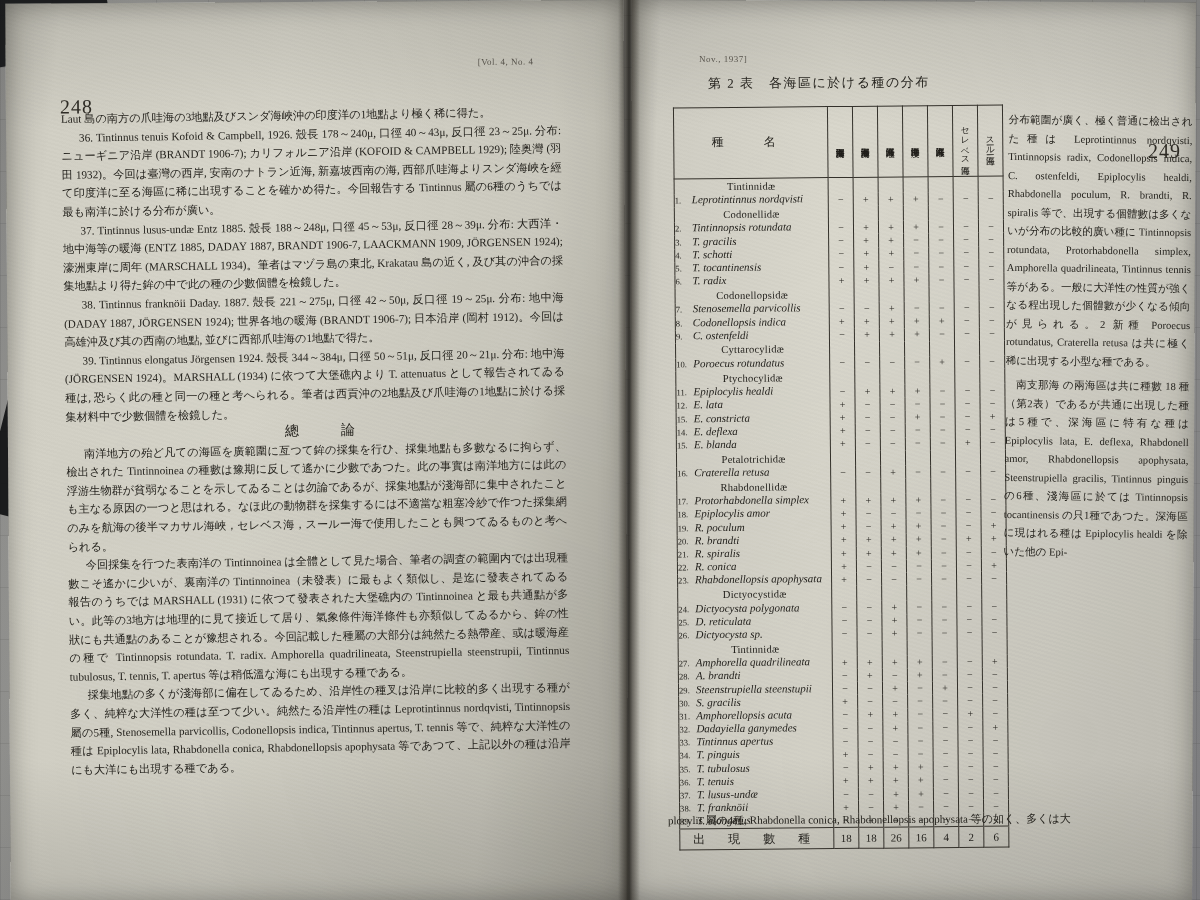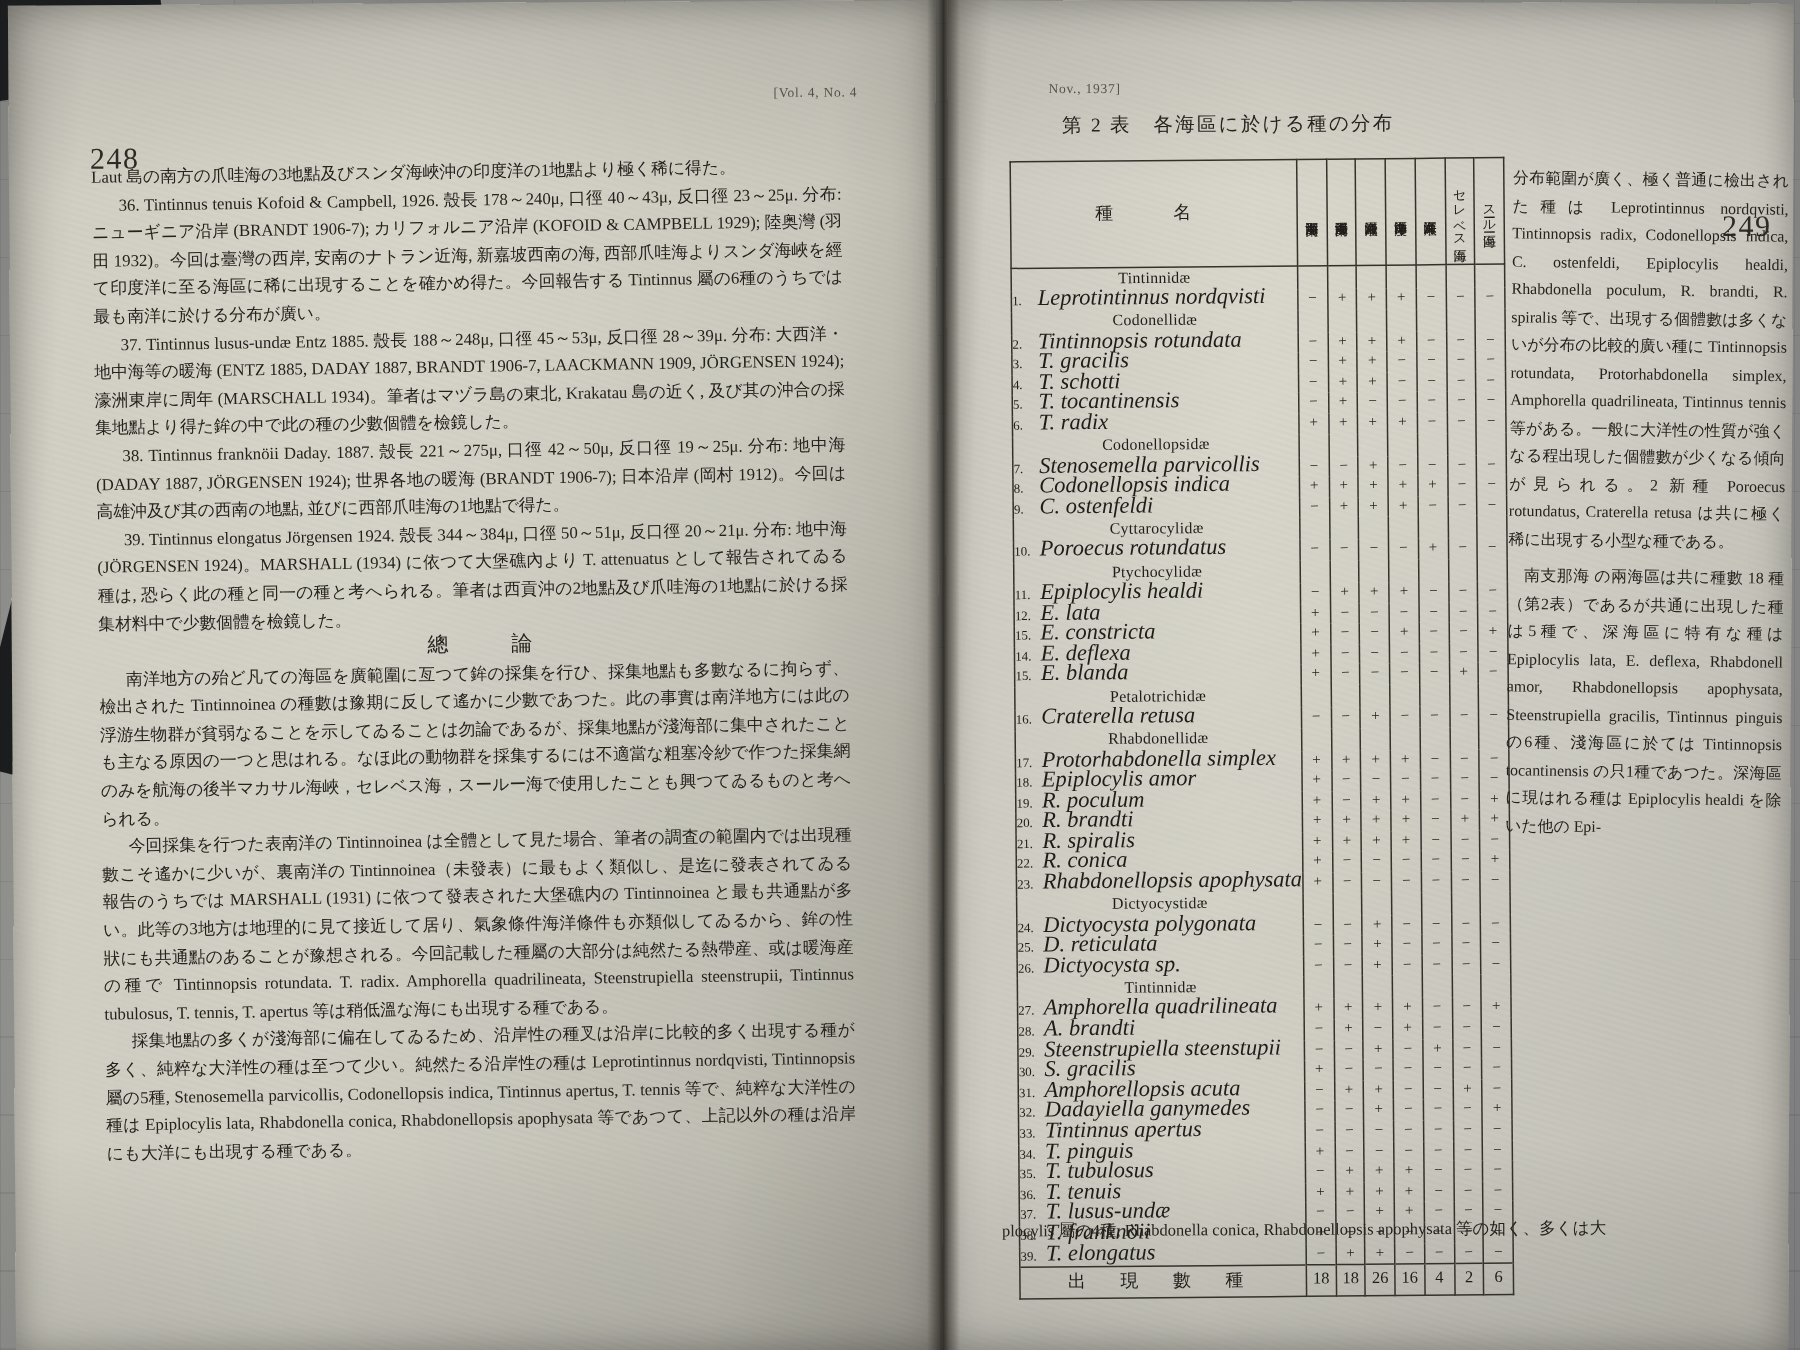--- a/index.html
+++ b/index.html
@@ -73,21 +73,21 @@
   table.dist td,table.dist th{border:1px solid #34312b;padding:0;vertical-align:middle;}
   table.dist .outer{border-width:1.6px;}
   .hdr-name{height:70px;text-align:center;font-size:12px;letter-spacing:14px;
     padding-left:14px;font-weight:normal;}
   .hdr-v{width:24px;height:70px;text-align:center;padding:2px 0 2px 0;font-weight:normal;}
   .vt{writing-mode:vertical-rl;text-orientation:upright;
     font-size:8.6px;letter-spacing:0px;line-height:11px;margin:0 auto;height:66px;
     display:block;}
   td.nm{padding:0 2px 0 4px;height:13.2px;white-space:nowrap;}
   td.nm .no{display:inline-block;width:17px;font-size:8.6px;text-align:left;}
-  td.nm .sp{font-style:italic;font-size:15px;}
+  td.nm .sp{font-style:italic;font-size:11px;}
   td.fam{text-align:center;height:15px;font-size:10.6px;letter-spacing:.2px;}
   td.mk{width:24px;text-align:center;height:13.2px;font-size:10px;}
   tr.norule td{border-top:none;border-bottom:none;}
   .sumrow td{border-top:1.6px solid #34312b;border-bottom:1.6px solid #34312b;height:20px;}
   .sumlab{text-align:center;font-size:12px;letter-spacing:10px;padding-left:10px;}
   .sumv{text-align:center;font-size:11px;}
   .tbl-foot{position:absolute;left:660px;top:812px;width:470px;
     font-size:11px;color:#24221d;transform:rotate(-0.3deg);}
 </style>
 </head>
@@ -97,21 +97,21 @@
   <div class="mat"></div>
   <div class="dark-obj" style="left:-10px;top:-10px;width:120px;height:70px;transform:rotate(-8deg);opacity:.9;"></div>
   <div class="dark-obj" style="left:-6px;top:400px;width:72px;height:120px;transform:rotate(14deg);border-radius:4px;opacity:.92;"></div>
 
   <div class="book">
 
     <div class="page left">
       <div class="paper-grain"></div>
       <div class="pg-shade"></div>
 
-      <div class="run-head" style="left:510px;top:56px;">[Vol. 4, No. 4</div>
+      <div class="run-head" style="left:472px;top:56px;">[Vol. 4, No. 4</div>
       <div class="folio" style="left:54px;top:92px;">248</div>
 
       <div class="col-left">
         <p class="noind">Laut 島の南方の爪哇海の3地點及びスンダ海峽沖の印度洋の1地點より極く稀に得た。</p>
         <p>36. Tintinnus tenuis Kofoid &amp; Campbell, 1926. 殼長 178～240μ, 口徑 40～43μ, 反口徑 23～25μ. 分布: ニューギニア沿岸 (BRANDT 1906-7); カリフォルニア沿岸 (KOFOID &amp; CAMPBELL 1929); 陸奥灣 (羽田 1932)。今回は臺灣の西岸, 安南のナトラン近海, 新嘉坡西南の海, 西部爪哇海よりスンダ海峽を經て印度洋に至る海區に稀に出現することを確かめ得た。今回報告する Tintinnus 屬の6種のうちでは最も南洋に於ける分布が廣い。</p>
         <p>37. Tintinnus lusus-undæ Entz 1885. 殼長 188～248μ, 口徑 45～53μ, 反口徑 28～39μ. 分布: 大西洋・地中海等の暖海 (ENTZ 1885, DADAY 1887, BRANDT 1906-7, LAACKMANN 1909, JÖRGENSEN 1924); 濠洲東岸に周年 (MARSCHALL 1934)。筆者はマヅラ島の東北, Krakatau 島の近く, 及び其の沖合の採集地點より得た鉾の中で此の種の少數個體を檢鏡した。</p>
         <p>38. Tintinnus franknöii Daday. 1887. 殼長 221～275μ, 口徑 42～50μ, 反口徑 19～25μ. 分布: 地中海 (DADAY 1887, JÖRGENSEN 1924); 世界各地の暖海 (BRANDT 1906-7); 日本沿岸 (岡村 1912)。今回は高雄沖及び其の西南の地點, 並びに西部爪哇海の1地點で得た。</p>
         <p>39. Tintinnus elongatus Jörgensen 1924. 殼長 344～384μ, 口徑 50～51μ, 反口徑 20～21μ. 分布: 地中海 (JÖRGENSEN 1924)。MARSHALL (1934) に依つて大堡礁內より T. attenuatus として報告されてゐる種は, 恐らく此の種と同一の種と考へられる。筆者は西貢沖の2地點及び爪哇海の1地點に於ける採集材料中で少數個體を檢鏡した。</p>
         <p class="sect-title">總　論</p>
         <p>南洋地方の殆ど凡ての海區を廣範圍に亙つて鉾の採集を行ひ、採集地點も多數なるに拘らず、檢出された Tintinnoinea の種數は豫期に反して遙かに少數であつた。此の事實は南洋地方には此の浮游生物群が貧弱なることを示してゐることは勿論であるが、採集地點が淺海部に集中されたことも主なる原因の一つと思はれる。なほ此の動物群を採集するには不適當な粗塞冷紗で作つた採集網のみを航海の後半マカサル海峽，セレベス海，スールー海で使用したことも興つてゐるものと考へられる。</p>

